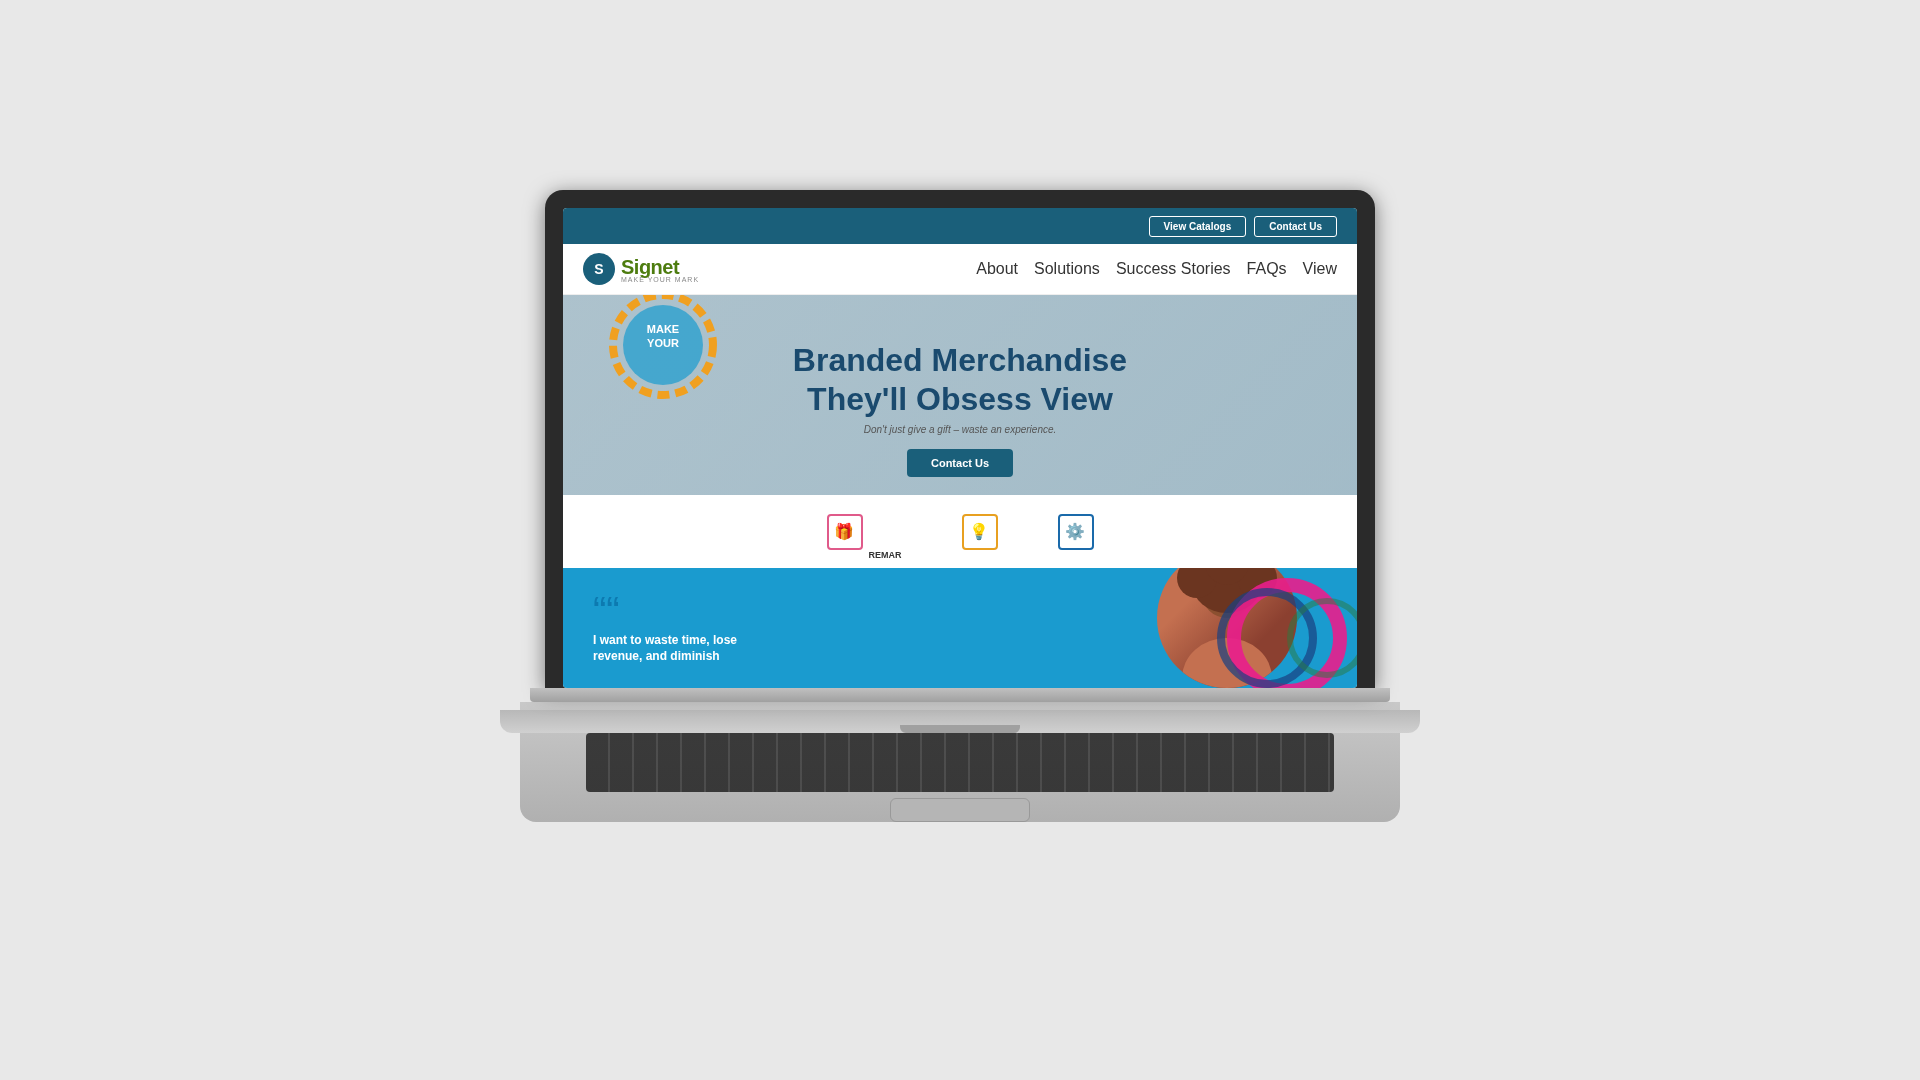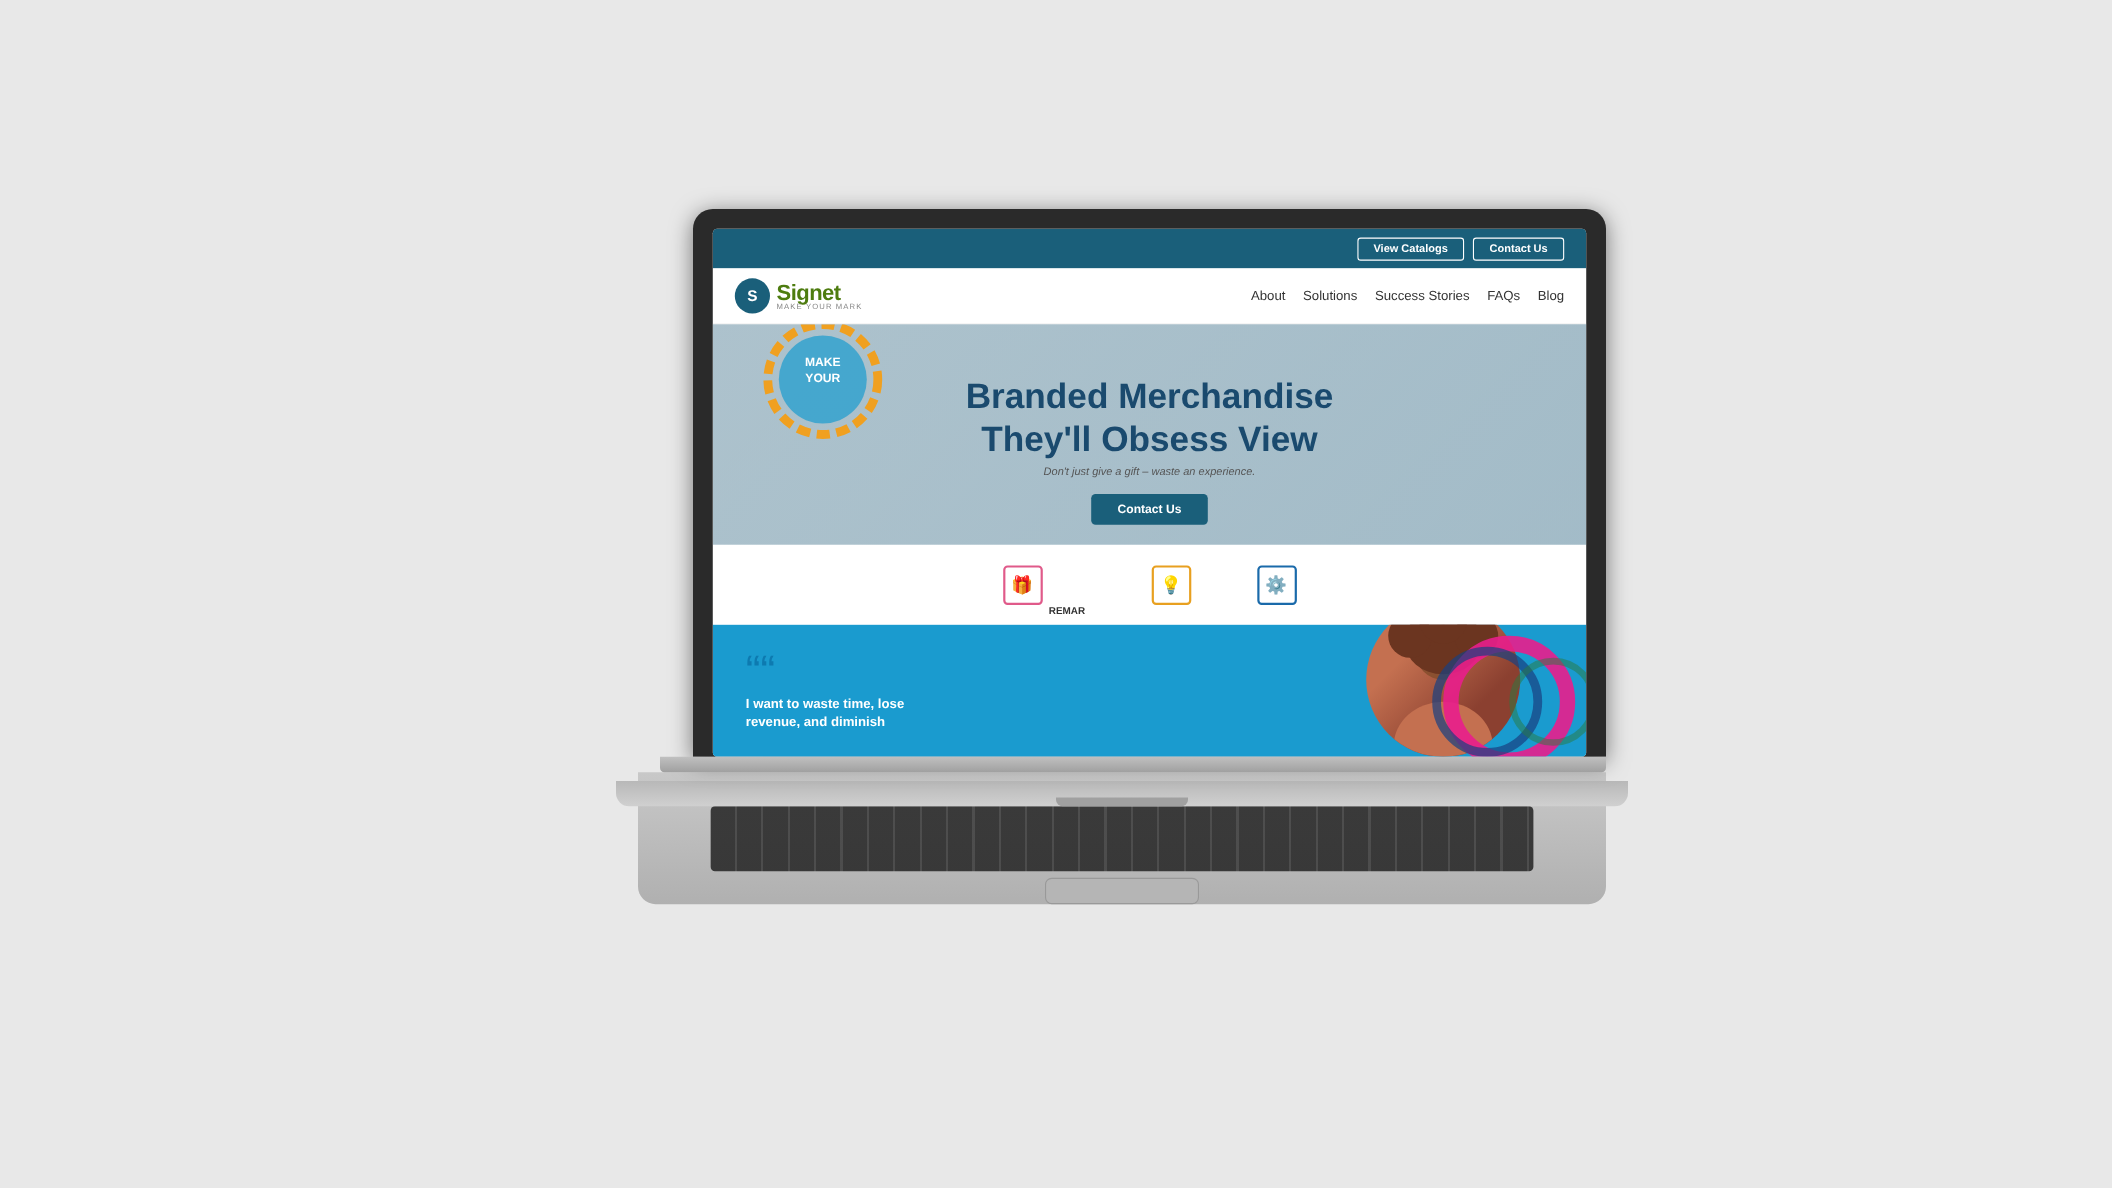--- a/index.html
+++ b/index.html
@@ -11,21 +11,21 @@
       min-height: 100vh;
       font-family: Arial, sans-serif;
     }
 
     .laptop-wrapper {
       position: relative;
       width: 1000px;
       height: 700px;
       display: flex;
       flex-direction: column;
-      align-items: flex-end;
+      align-items: center;
     }
 
     .laptop-screen-outer {
       width: 830px;
       background: #2a2a2a;
       border-radius: 18px 18px 0 0;
       padding: 18px 18px 0 18px;
       box-shadow: 0 4px 20px rgba(0,0,0,0.5);
       position: relative;
       z-index: 2;
@@ -189,21 +189,21 @@
       letter-spacing: 1px;
     }
 
     .nav-links {
       display: flex;
       gap: 16px;
       align-items: center;
     }
 
     .nav-link {
-      font-size: 12px;
+      font-size: 16px;
       color: #333;
       text-decoration: none;
       cursor: pointer;
     }
 
     
     .hero-section {
       position: relative;
       flex: 1;
       background: linear-gradient(rgba(180,200,210,0.7), rgba(180,200,210,0.7)),
@@ -421,21 +421,21 @@
             <div>
               <span class="logo-text-main">Signet</span>
               <span class="logo-text-sub">MAKE YOUR MARK</span>
             </div>
           </div>
           <nav class="nav-links">
             <a class="nav-link">About</a>
             <a class="nav-link">Solutions</a>
             <a class="nav-link">Success Stories</a>
             <a class="nav-link">FAQs</a>
-            <a class="nav-link">Blog</a>
+            <a class="nav-link">View</a>
           </nav>
         </div>
 
         <div class="hero-section">
 
           <div class="circle-deco">
             <svg viewBox="0 0 120 120">
               <circle cx="60" cy="60" r="50" fill="none" stroke="#f0a020" stroke-width="8" stroke-dasharray="12 6"></circle>
               <circle cx="60" cy="60" r="40" fill="#1a9bcf" opacity="0.7"></circle>
               <text x="60" y="48" text-anchor="middle" fill="white" font-size="11" font-weight="bold">MAKE</text>

